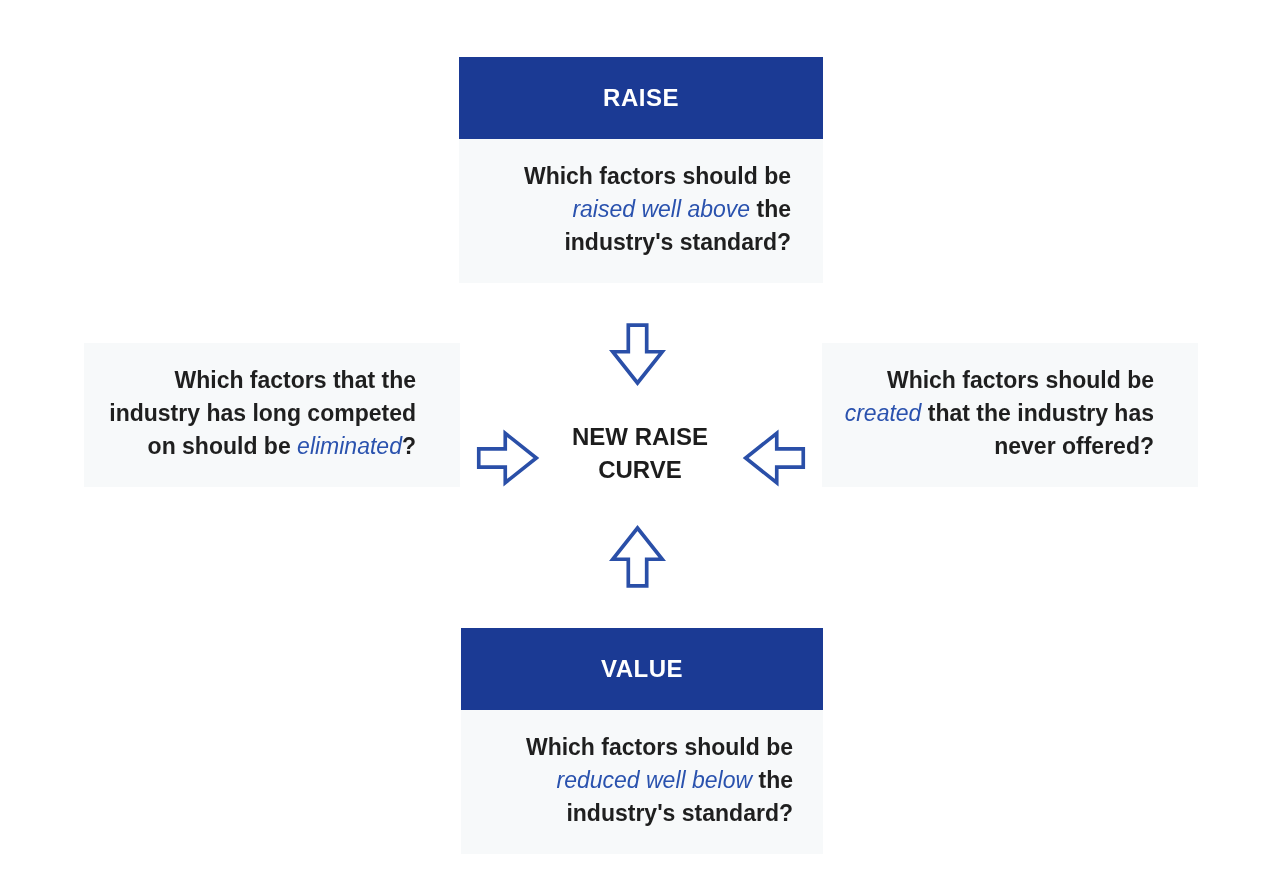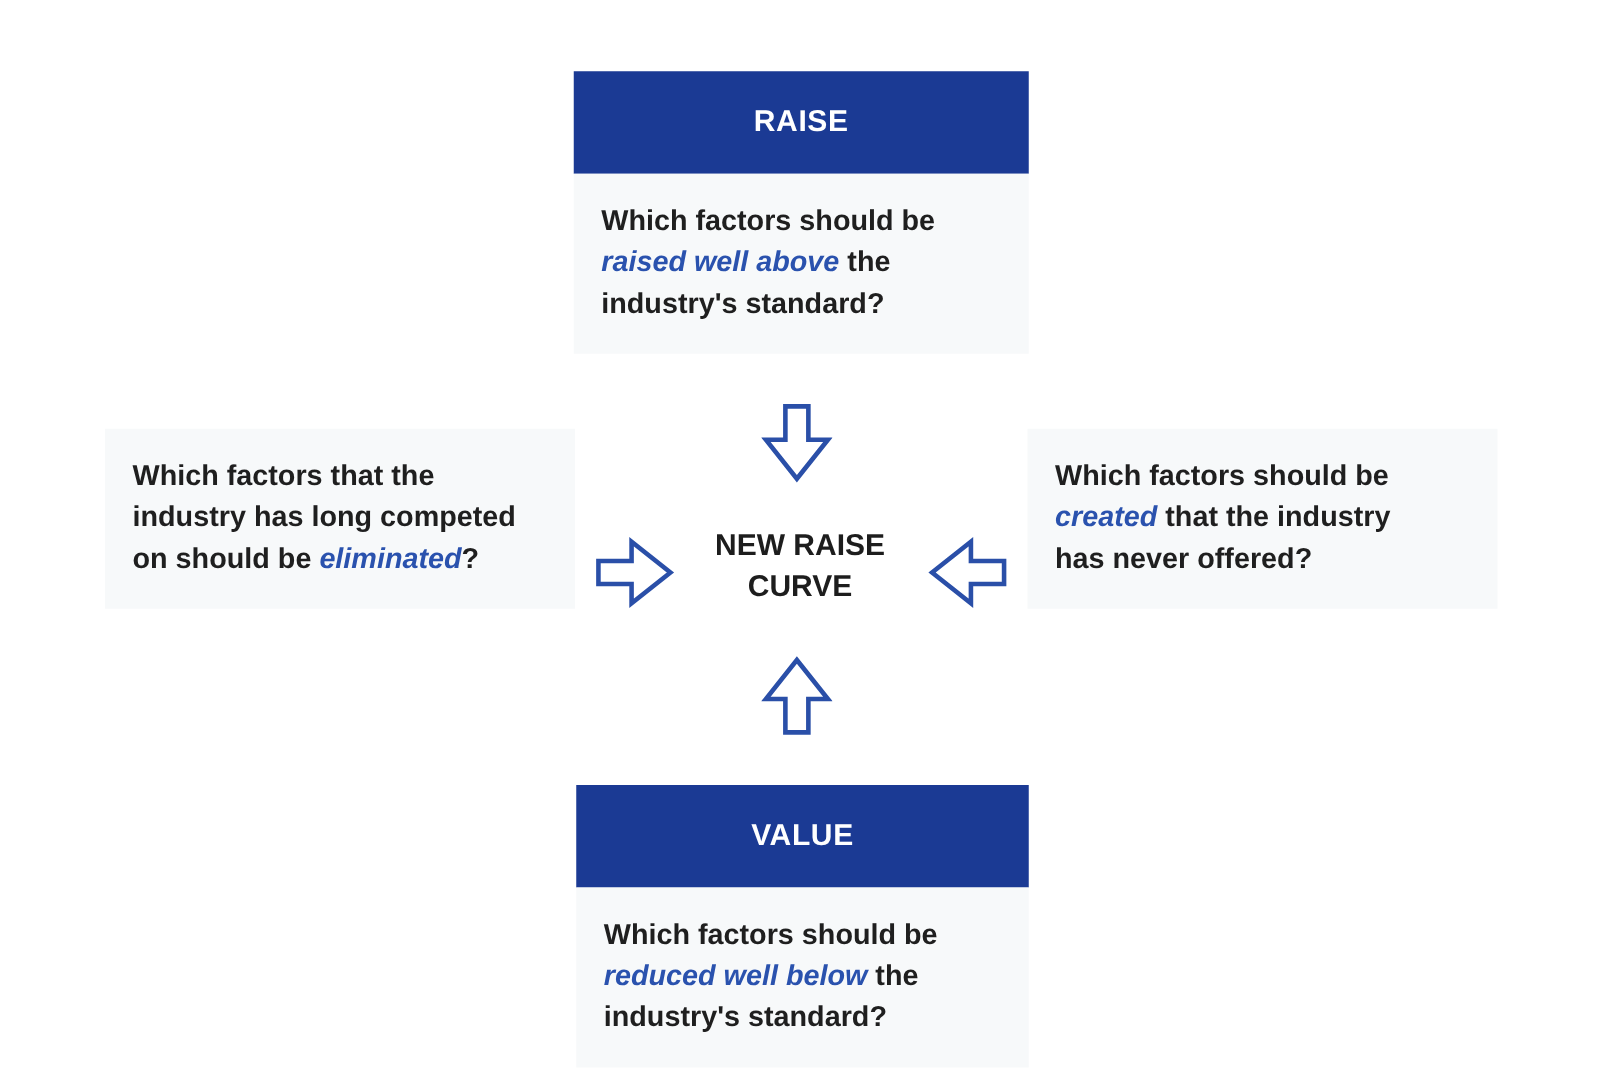--- a/index.html
+++ b/index.html
@@ -15,21 +15,21 @@
   * { margin: 0; padding: 0; box-sizing: border-box; }
   html, body { background: var(--page-bg, #fff); }
   body { font-family: "Liberation Sans", sans-serif; }
   .canvas {
     position: relative;
     width: 1280px;
     height: 869px;
     background: var(--page-bg, #fff);
     overflow: hidden;
   }
-  .action-box { position: absolute; }
+  .action-box { position: absolute; text-align: right; }
   .box-header {
     background: var(--header-bg, #1b3a94);
     color: var(--header-text, #fff);
     height: 82px;
     display: flex;
     align-items: center;
     justify-content: center;
     font-size: 24px;
     font-weight: 700;
     letter-spacing: 0.5px;
@@ -41,21 +41,21 @@
   .box-body p {
     font-size: 23px;
     font-weight: 700;
     line-height: 33px;
     color: var(--question-text, #1f1f1f);
     max-width: 310px;
   }
   .emphasis {
     color: var(--emphasis-text, #2a52ae);
     font-style: italic;
-    font-weight: 700;
+    font-weight: 400;
   }
   .box-raise     { left: 459px; top: 57px;  width: 364px; }
   .box-eliminate { left: 84px;  top: 343px; width: 376px; }
   .box-create    { left: 822px; top: 343px; width: 376px; }
   .box-reduce    { left: 461px; top: 628px; width: 362px; }
 
   .center-label {
     position: absolute;
     left: 550px;
     top: 420px;

